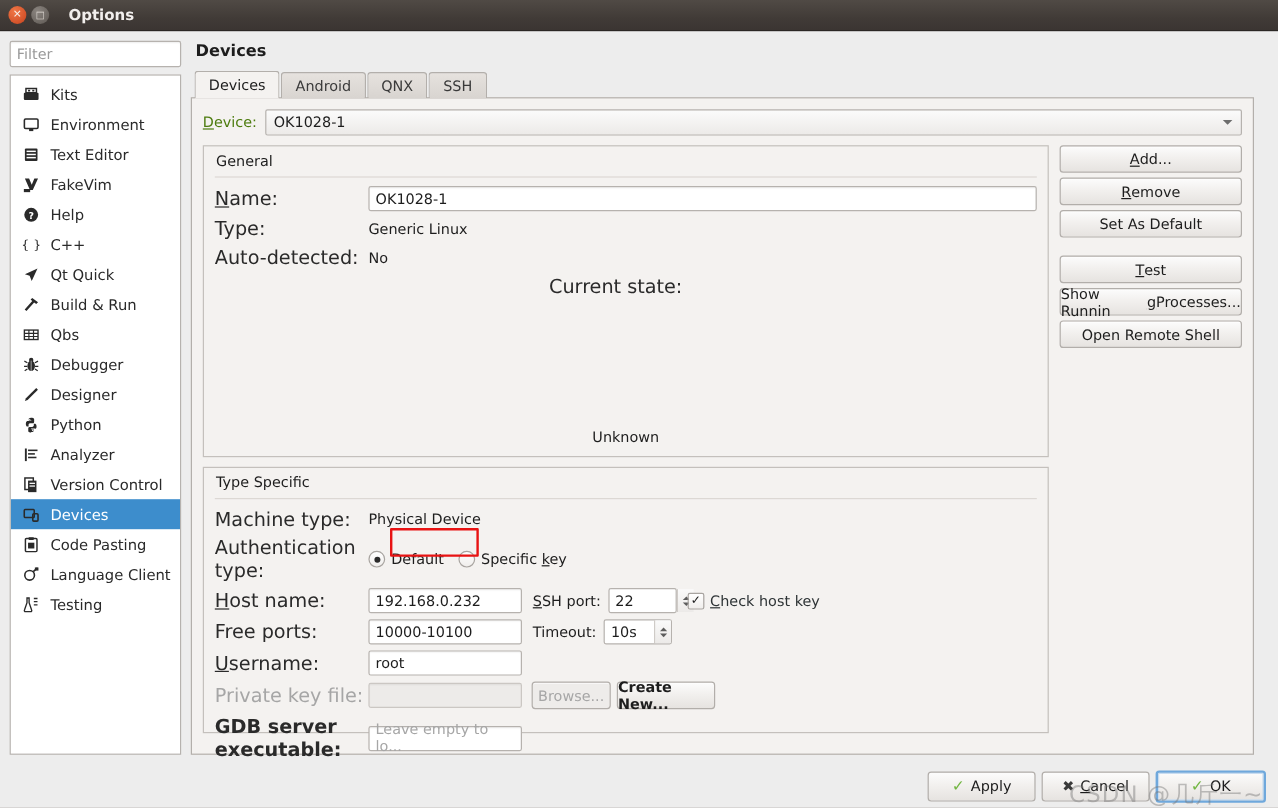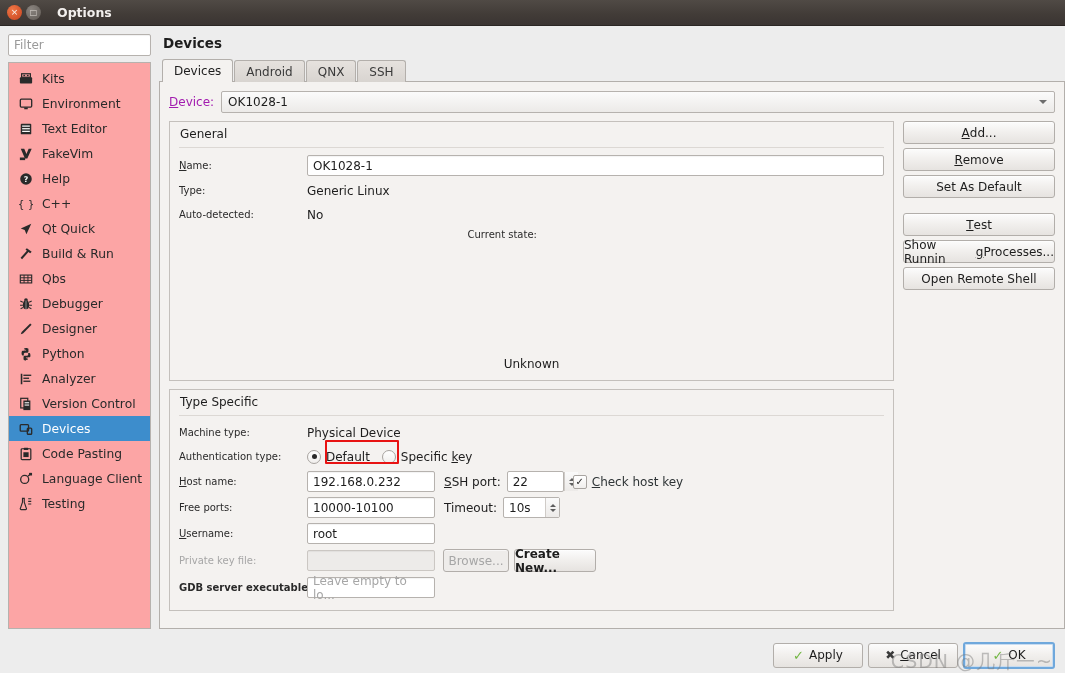--- a/index.html
+++ b/index.html
@@ -24,32 +24,32 @@
   }
   .winbtn{width:15px;height:15px;border-radius:50%;margin-right:4px;position:relative;
           display:flex;align-items:center;justify-content:center;}
   .winbtn.close{background:radial-gradient(circle at 35% 30%,#f07746,#d3522a 70%,#b03e1c);}
   .winbtn.max{background:radial-gradient(circle at 35% 30%,#8b8580,#6b6560 70%,#595450);}
   .winbtn .glyph{font-size:9px;color:#f7f3f0;line-height:1;font-family:"DejaVu Sans",sans-serif;}
   .winbtn.max .glyph{font-size:8px;color:#ded8d3;}
   .wintitle{color:#f2efed;font-weight:bold;font-size:12.5px;margin-left:12px;
             font-family:"DejaVu Sans","Liberation Sans",sans-serif;}
 
-  .body{flex:1;display:flex;padding:8px 0 8px 8px;gap:8px;min-height:0;}
+  .body{flex:1;display:flex;padding:8px 20px 8px 8px;gap:8px;min-height:0;}
 
   
   .leftcol{width:143px;flex:0 0 143px;display:flex;flex-direction:column;}
   .filter{
     height:20px;flex:0 0 20px;border:1px solid #b6b2ae;background:#fff;
     border-radius:2px;display:flex;align-items:center;padding:0 5px;margin-bottom:6px;
     box-shadow:inset 0 1px 1px rgba(0,0,0,.06);
   }
   .filter span{color:#9a9a9a;font-size:12px;}
   .catlist{
-    flex:1;border:1px solid #b6b2ae;background:#fca5a5;overflow:hidden;
+    flex:1;border:1px solid #b6b2ae;background:#ffffff;overflow:hidden;
     padding-top:3px;
   }
   .catitem{
     height:25px;display:flex;align-items:center;padding-left:9px;gap:9px;cursor:default;
   }
   .catitem .lbl{font-size:12.3px;color:#2a2a2a;}
   .catitem.sel{background:#3d8dcc;}
   .catitem.sel .lbl{color:#ffffff;}
   .catitem.sel svg{fill:#ffffff;stroke:#ffffff;}
   .ico{width:15px;height:15px;flex:0 0 15px;display:flex;align-items:center;justify-content:center;}
@@ -67,21 +67,21 @@
     border:1px solid #b3afab;border-bottom:none;border-radius:3px 3px 0 0;
     margin-right:1px;cursor:default;
   }
   .tab.active{background:#f4f2f0;color:#1d1d1d;height:22px;border-color:#b3afab;}
 
   .tabpane{
     flex:1;border:1px solid #b3afab;background:#f4f2f0;margin-top:-1px;
     padding:9px;display:flex;flex-direction:column;min-height:0;
   }
   .devrow{display:flex;align-items:center;gap:7px;margin-bottom:8px;}
-  .devrow .lab{font-size:12px;color:#a21caf;}
+  .devrow .lab{font-size:12px;color:#4d7c0f;}
   .combo{
     flex:1;height:20px;border:1px solid #b6b2ae;border-radius:2px;
     background:linear-gradient(to bottom,#fbfbfb,#eceae8);
     display:flex;align-items:center;padding:0 6px;position:relative;font-size:12px;color:#1d1d1d;
   }
   .combo .arrow{position:absolute;right:7px;top:50%;transform:translateY(-50%);
     width:0;height:0;border-left:4px solid transparent;border-right:4px solid transparent;
     border-top:4px solid #6d6d6d;}
 
   .panelsplit{flex:1;display:flex;gap:9px;min-height:0;}
@@ -97,21 +97,21 @@
   .btn .u{text-decoration:underline;}
   .btnsep{height:7px;}
 
   
   .group{border:1px solid #c4c0bc;background:#f4f2f0;margin-bottom:8px;padding:6px 9px 9px 9px;}
   .group.grow{flex:1;min-height:0;}
   .grouptitle{font-size:12px;color:#1d1d1d;margin:-1px 0 6px 1px;}
   .groupinner{border-top:1px solid #dcd8d4;padding-top:7px;}
 
   .frow{display:flex;align-items:center;margin-bottom:5px;min-height:19px;}
-  .flabel{width:128px;flex:0 0 128px;font-size:10px;color:#2a2a2a;}
+  .flabel{width:128px;flex:0 0 128px;font-size:16px;color:#2a2a2a;}
   .flabel.wide{width:136px;flex:0 0 136px;}
   .fval{font-size:12px;color:#1d1d1d;}
   .u{text-decoration:underline;}
 
   .input{
     height:19px;border:1px solid #b6b2ae;background:#ffffff;border-radius:2px;
     display:flex;align-items:center;padding:0 5px;font-size:12px;color:#1d1d1d;
     box-shadow:inset 0 1px 1px rgba(0,0,0,.05);
   }
   .input.ph{color:#a6a6a6;}

